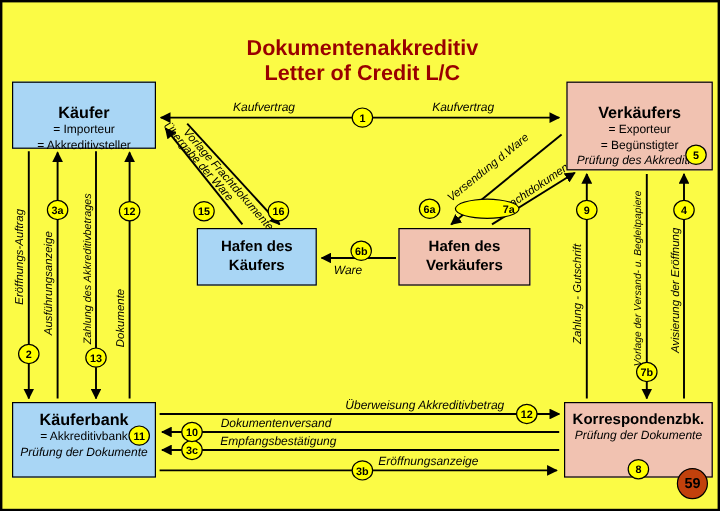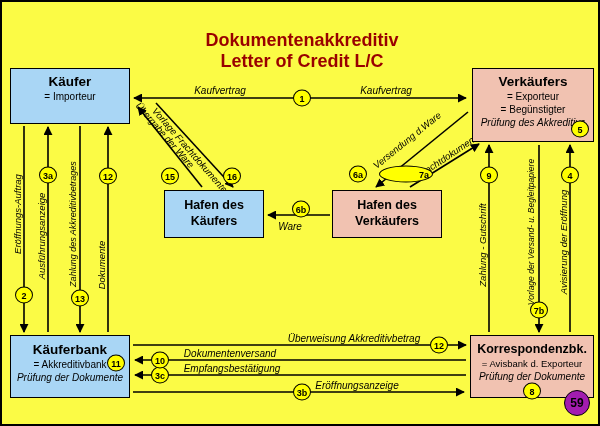--- a/index.html
+++ b/index.html
@@ -7,42 +7,42 @@
     position:relative;width:600px;height:426px;box-sizing:border-box;
     background:#FBFB45;border:2px solid #000;overflow:hidden;
     font-family:"Liberation Sans",sans-serif;color:#000;
   }
   .title{
     position:absolute;left:0;top:28px;width:600px;text-align:center;
     color:#990000;font-weight:bold;font-size:18px;line-height:21px;
   }
   .box{
     position:absolute;border:1.2px solid #000;text-align:center;
-    box-sizing:border-box;padding-top:4px;z-index:4;
+    box-sizing:border-box;padding-top:16px;z-index:4;
   }
   .box-blue{background:#A9D6F5;}
   .box-pink{background:#F1C2B1;}
   .box-title{font-weight:bold;font-size:13.5px;line-height:17px;}
   .box-title-sm{font-weight:bold;font-size:12.5px;line-height:16px;}
   .box-sub{font-size:10px;line-height:13px;}
   .it{font-style:italic;}
   .lbl{
     position:absolute;font-style:italic;font-size:10px;white-space:nowrap;
     transform:translate(-50%,-50%);z-index:3;
   }
   .badge{
     position:absolute;transform:translate(-50%,-50%);
     background:#FFFF00;border:1.5px solid #000;border-radius:50%;
     min-width:12px;height:14px;padding:1px 2px 0 2px;
     font-weight:bold;font-size:9px;line-height:14px;text-align:center;
     z-index:6;box-sizing:content-box;
   }
   .page-badge{
     position:absolute;transform:translate(-50%,-50%);
-    background:#a21caf;border:1.6px solid #000;border-radius:50%;
+    background:#c2410c;border:1.6px solid #000;border-radius:50%;
     width:24px;height:24px;font-weight:bold;font-size:12px;line-height:24px;
     text-align:center;z-index:6;
   }
   svg.arrows{position:absolute;left:0;top:0;z-index:2;}
   svg.arrows line{stroke:#000;stroke-width:1.6;}
 </style>
 </head>
 <body>
 
 <div class="stage">
@@ -73,20 +73,21 @@
     <line x1="568" y1="330" x2="568" y2="143" marker-end="url(#arr)"></line>
     <line x1="131" y1="343" x2="464" y2="343" marker-end="url(#arr)"></line>
     <line x1="464" y1="358" x2="133" y2="358" marker-end="url(#arr)"></line>
     <line x1="464" y1="373" x2="133" y2="373" marker-end="url(#arr)"></line>
     <line x1="131" y1="390" x2="462" y2="390" marker-end="url(#arr)"></line>
   </svg>
 
   <div class="box box-blue" style="left:8px;top:66px;width:120px;height:56px;">
     <div class="box-title">Käufer</div>
     <div class="box-sub">= Importeur</div>
+    <div class="box-sub">= Akkreditivsteller</div>
   </div>
 
   <div class="box box-pink" style="left:470px;top:66px;width:122px;height:74px;">
     <div class="box-title">Verkäufers</div>
     <div class="box-sub">= Exporteur</div>
     <div class="box-sub">= Begünstigter</div>
     <div class="box-sub it">Prüfung des Akkreditivs</div>
   </div>
 
   <div class="box box-blue" style="left:162px;top:188px;width:100px;height:48px;padding-top:6px;">
@@ -100,21 +101,20 @@
   </div>
 
   <div class="box box-blue" style="left:8px;top:333px;width:120px;height:63px;padding-top:5px;">
     <div class="box-title">Käuferbank</div>
     <div class="box-sub">= Akkreditivbank</div>
     <div class="box-sub it">Prüfung der Dokumente</div>
   </div>
 
   <div class="box box-pink" style="left:468px;top:333px;width:124px;height:63px;padding-top:5px;">
     <div class="box-title-sm">Korrespondenzbk.</div>
-    <div class="box-sub" style="font-size:9.5px;">= Avisbank d. Exporteur</div>
     <div class="box-sub it">Prüfung der Dokumente</div>
   </div>
 
   <div class="lbl" style="left:218px;top:88px;">Kaufvertrag</div>
   <div class="lbl" style="left:384px;top:88px;">Kaufvertrag</div>
   <div class="lbl" style="left:288px;top:224px;">Ware</div>
   <div class="lbl" style="left:352px;top:336px;">Überweisung Akkreditivbetrag</div>
   <div class="lbl" style="left:228px;top:351px;">Dokumentenversand</div>
   <div class="lbl" style="left:230px;top:366px;">Empfangsbestätigung</div>
   <div class="lbl" style="left:355px;top:383px;">Eröffnungsanzeige</div>

